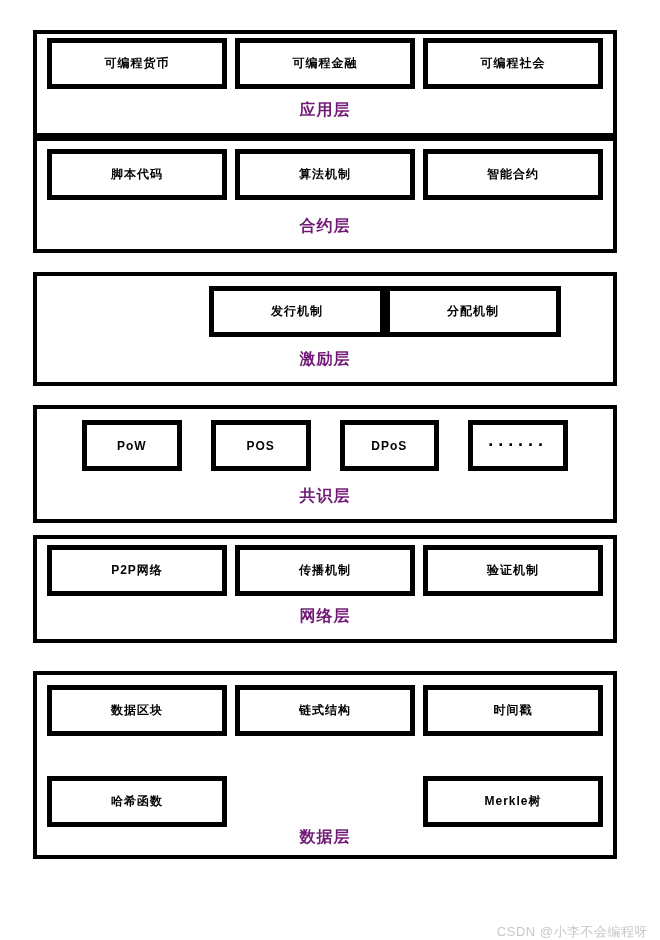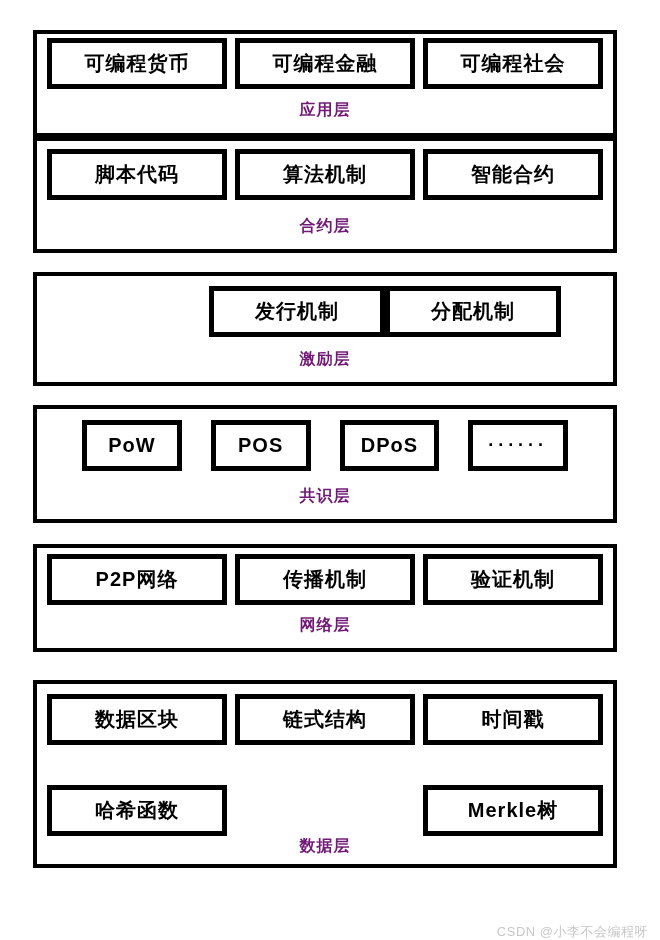--- a/index.html
+++ b/index.html
@@ -26,21 +26,21 @@
     border: 4px solid #000000;
     background: #ffffff;
     display: flex;
     flex-direction: column;
     justify-content: space-between;
   }
   .layer-1 { height: 107px; margin-top: 0; }
   .layer-2 { height: 116px; }
   .layer-3 { height: 114px; margin-top: 19px; }
   .layer-4 { height: 118px; margin-top: 19px; }
-  .layer-5 { height: 108px; margin-top: 21px; }
+  .layer-5 { height: 108px; margin-top: 12px; }
   .layer-6 { height: 188px; margin-top: 28px; }
 
   .rows {
     display: flex;
     flex-direction: column;
   }
   .item-row {
     display: flex;
     justify-content: space-between;
     padding: 8px 10px 0 10px;
@@ -60,21 +60,21 @@
     border: 5px solid #000000;
     background: #ffffff;
     display: flex;
     align-items: center;
     justify-content: center;
   }
   .layer-3 .item-box { width: 176px; }
   .layer-4 .item-box { width: 104px; }
 
   .item-box span {
-    font-size: 20px;
+    font-size: 12px;
     font-weight: bold;
     color: #000000;
     letter-spacing: 1px;
     white-space: nowrap;
   }
   .item-box span.dots-label {
     letter-spacing: 4px;
     font-size: 18px;
   }
   .layer-label {

